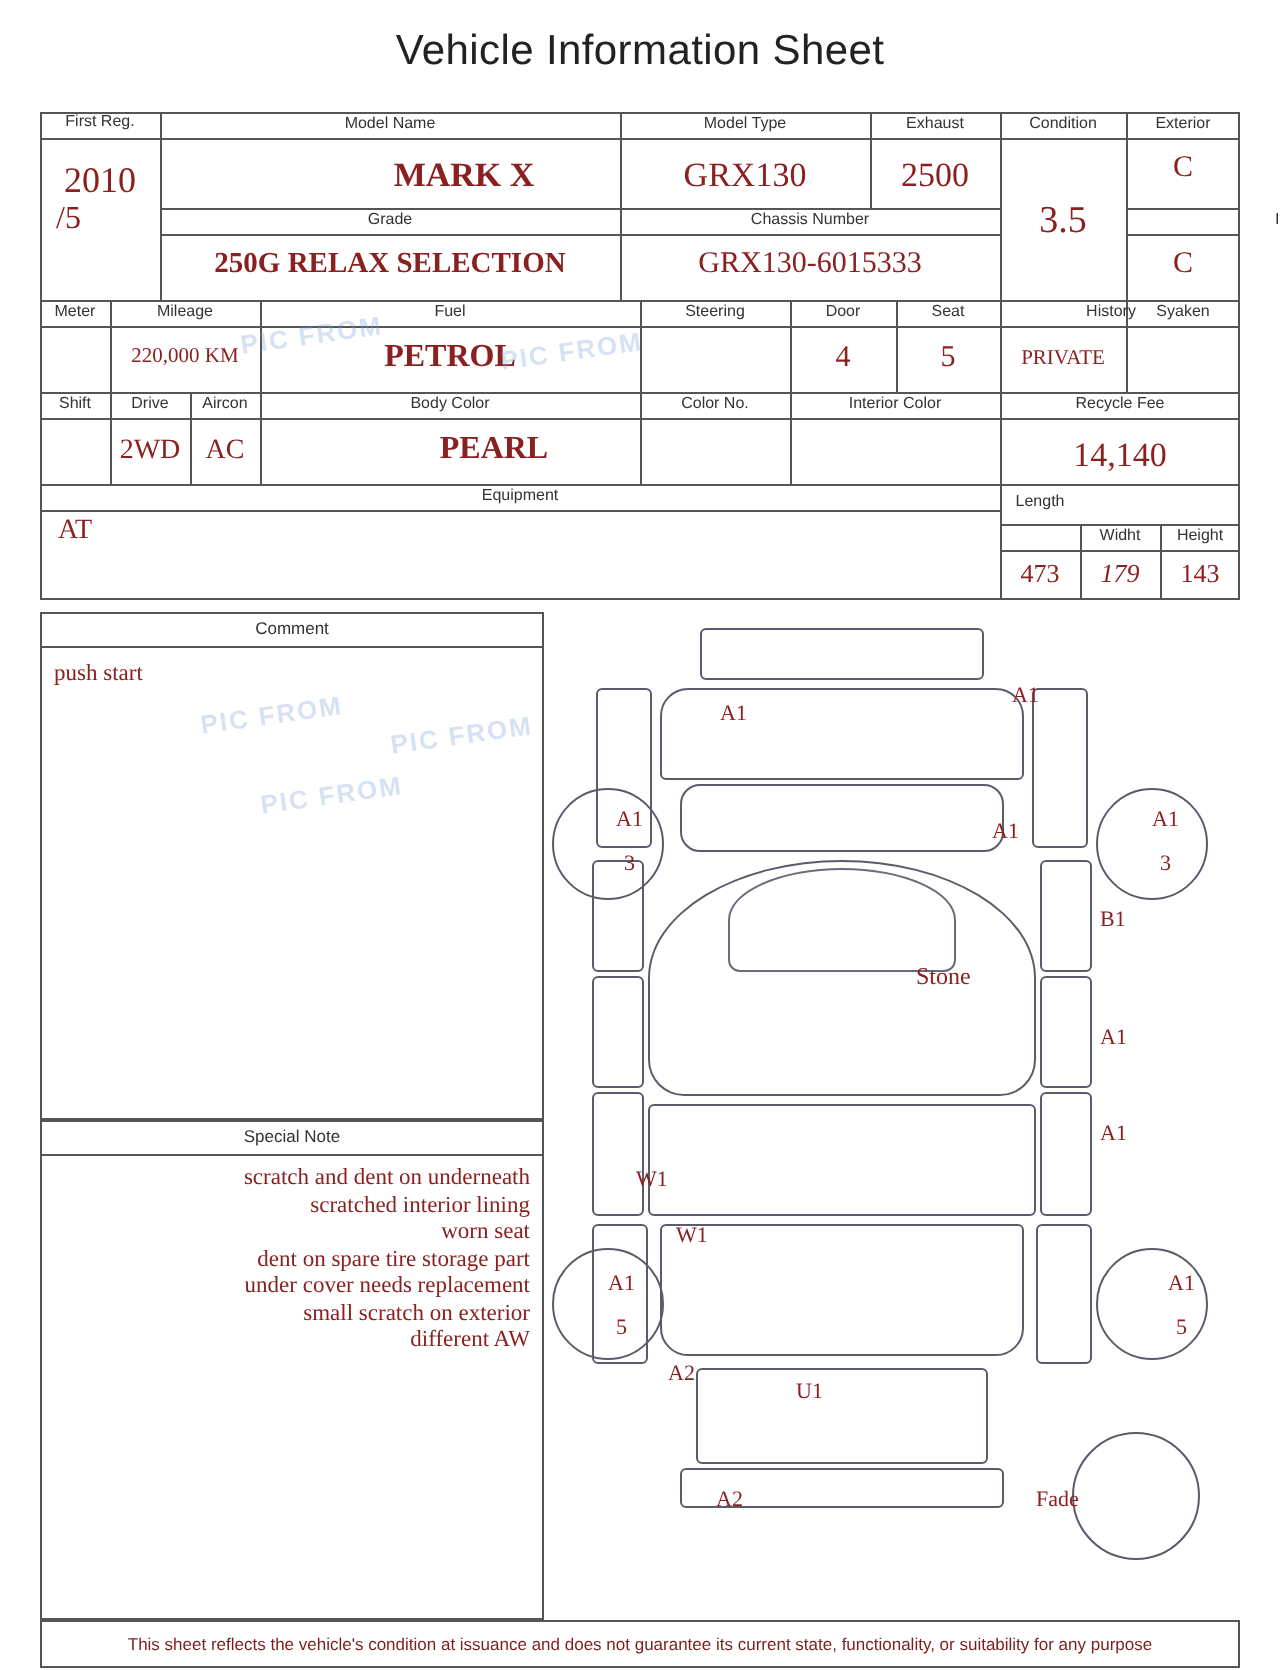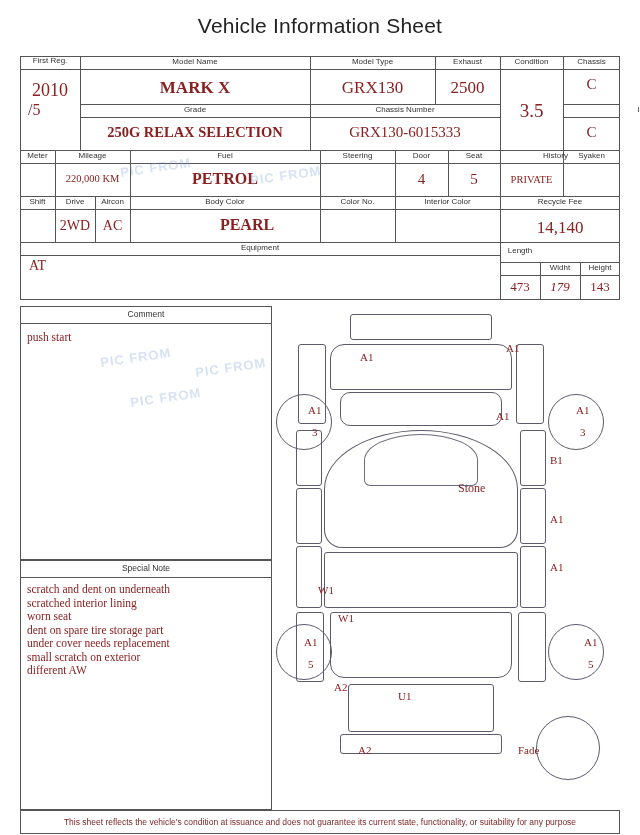--- a/index.html
+++ b/index.html
@@ -164,21 +164,21 @@
   </div>
   <div style="position:absolute; left:20px; top:80px; width:60px;">
     <div class="value-text" style="font-size:18px;">2010</div>
     <div class="value-text" style="font-size:16px; text-align:left; padding-left:8px;">/5</div>
   </div>
 
   <div style="position:absolute; left:80px; top:57px; width:230px;">
     <div class="label-text">Model Name</div>
   </div>
   <div style="position:absolute; left:80px; top:78px; width:230px;">
-    <div class="value-text" style="font-size:17px; font-weight:bold;">MARK X</div>
+    <div class="value-text" style="font-size:17px; font-weight:bold;margin-left:37px;">MARK X</div>
   </div>
 
   <div style="position:absolute; left:310px; top:57px; width:125px;">
     <div class="label-text">Model Type</div>
   </div>
   <div style="position:absolute; left:310px; top:78px; width:125px;">
     <div class="value-text" style="font-size:17px;">GRX130</div>
   </div>
 
   <div style="position:absolute; left:435px; top:57px; width:65px;">
@@ -189,21 +189,21 @@
   </div>
 
   <div style="position:absolute; left:500px; top:57px; width:63px;">
     <div class="label-text">Condition</div>
   </div>
   <div style="position:absolute; left:500px; top:100px; width:63px;">
     <div class="value-text" style="font-size:19px;">3.5</div>
   </div>
 
   <div style="position:absolute; left:563px; top:57px; width:57px;">
-    <div class="label-text">Chassis</div>
+    <div class="label-text">Exterior</div>
   </div>
   <div style="position:absolute; left:563px; top:76px; width:57px;">
     <div class="value-text" style="font-size:15px;">C</div>
   </div>
   <div style="position:absolute; left:563px; top:105px; width:78px;padding-left:48px;">
     <div class="label-text">Interior</div>
   </div>
   <div style="position:absolute; left:563px; top:124px; width:57px;">
     <div class="value-text" style="font-size:15px;">C</div>
   </div>
@@ -366,21 +366,21 @@
 
   <div class="box comment-box">
     <div class="subhdr">Comment</div>
     <div class="hline" style="left:0px; top:16px; width:250px;"></div>
     <div class="freetext" style="top:24px;">push start</div>
   </div>
 
   <div class="box special-box">
     <div class="subhdr">Special Note</div>
     <div class="hline" style="left:0px; top:16px; width:250px;"></div>
-    <div class="freetext" style="top:22px;" id="special-note-lines">
+    <div class="freetext" style="top:22px;text-align:right;" id="special-note-lines">
         <div>scratch and dent on underneath</div>
         <div>scratched interior lining</div>
         <div>worn seat</div>
         <div>dent on spare tire storage part</div>
         <div>under cover needs replacement</div>
         <div>small scratch on exterior</div>
         <div>different AW</div>
       </div>
   </div>
 

